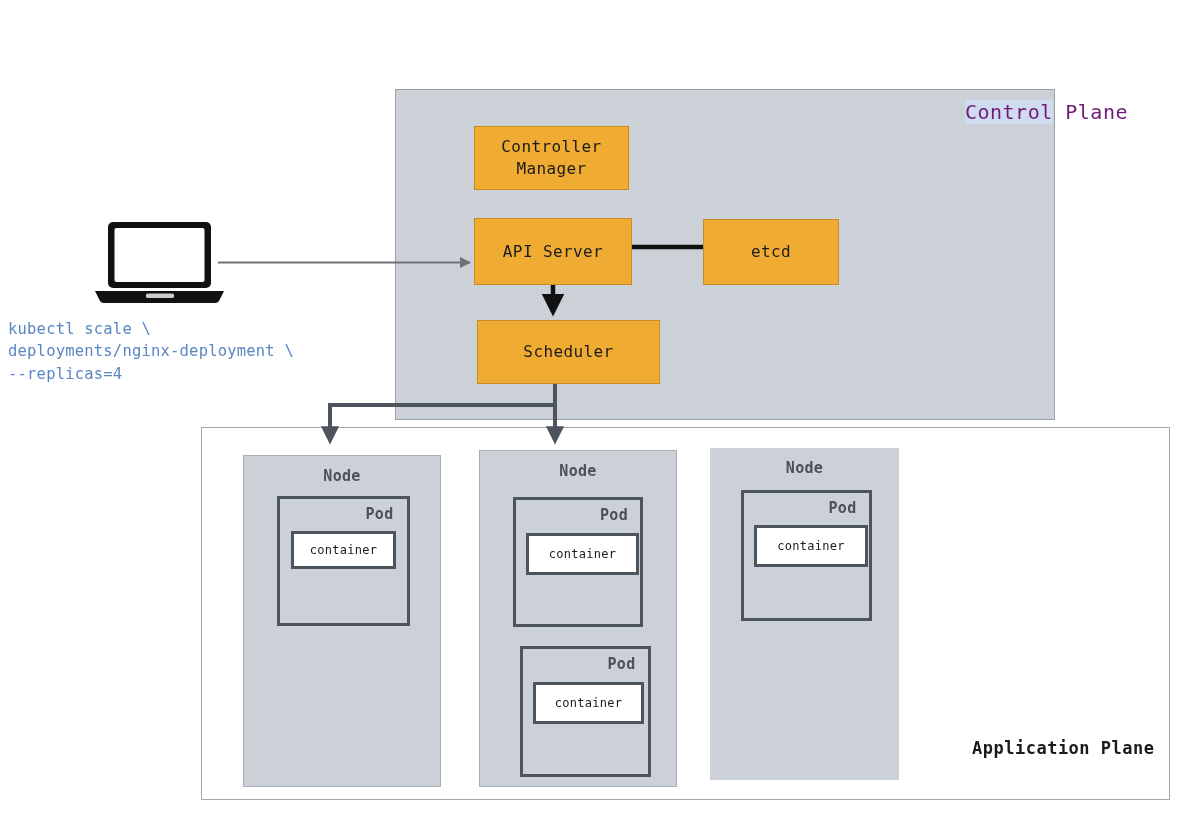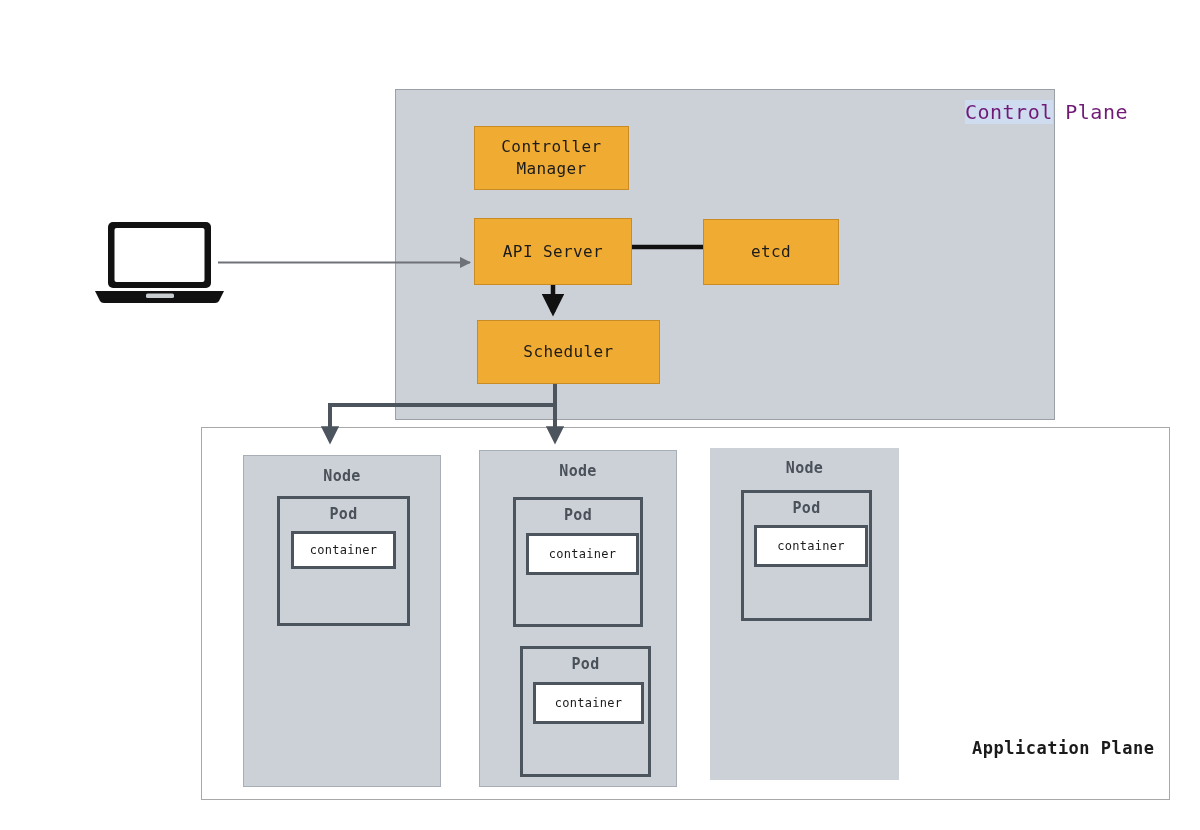--- a/index.html
+++ b/index.html
@@ -113,20 +113,21 @@
   .pod-label {
     position: absolute;
     top: 6px;
     left: 0;
     width: 100%;
     text-align: center;
     font-size: 15px;
     color: #4a5159;
     font-weight: bold;
     letter-spacing: 0.3px;
+    padding-left: 36px;
   }
   .container-box {
     position: absolute;
     background: #ffffff;
     border: 3px solid #4c545e;
     box-sizing: border-box;
     display: flex;
     align-items: center;
     justify-content: center;
     font-size: 12px;
@@ -212,20 +213,23 @@
   <div class="node" id="node-3">
     <div class="node-label">Node</div>
     <div class="pod" id="pod-3">
       <div class="pod-label">Pod</div>
       <div class="container-box" id="container-3">container</div>
     </div>
   </div>
 
   <div class="app-plane-label">Application Plane</div>
 
+  <div class="cmd">kubectl scale \
+deployments/nginx-deployment \
+--replicas=4</div>
 
   <svg id="wires" viewBox="0 0 1200 830">
     <defs>
       <marker id="arrow-black" viewBox="0 0 10 10" refX="8" refY="5" markerWidth="5" markerHeight="5" orient="auto-start-reverse">
         <path d="M 0 0 L 10 5 L 0 10 z" fill="#111111"></path>
       </marker>
       <marker id="arrow-gray" viewBox="0 0 10 10" refX="9" refY="5" markerWidth="6" markerHeight="6" orient="auto-start-reverse">
         <path d="M 0 0 L 10 5 L 0 10 z" fill="#6e7278"></path>
       </marker>
       <marker id="arrow-dark" viewBox="0 0 10 10" refX="7.5" refY="5" markerWidth="4.6" markerHeight="4.6" orient="auto-start-reverse">

